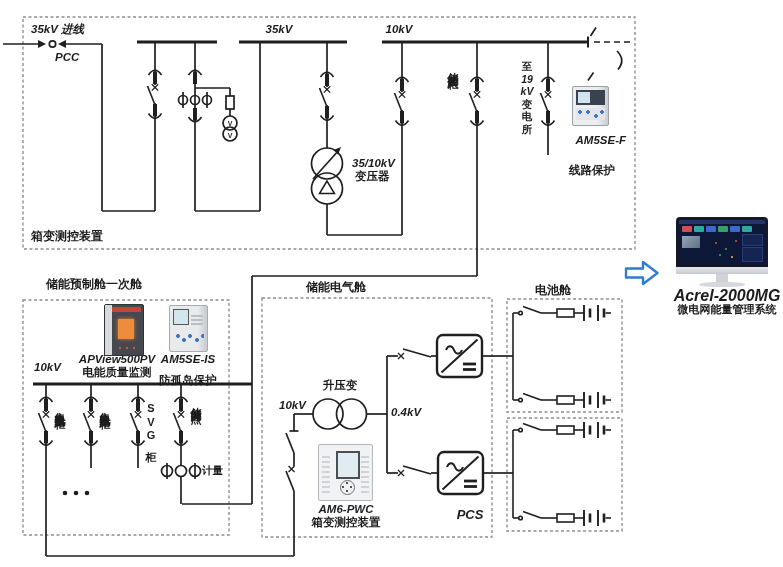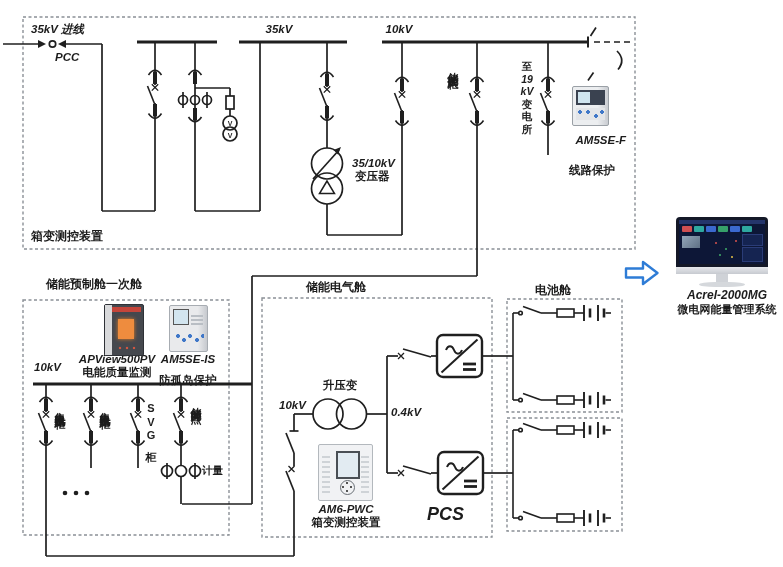--- a/index.html
+++ b/index.html
@@ -311,25 +311,25 @@
 <div class="lbl vert" style="left:144px;top:402px;">SVG柜</div>
 <div class="lbl vert" style="left:189px;top:398px;">储能并网点</div>
 <div class="lbl" style="left:202px;top:464px;font-size:10.5px;">计量</div>
 
 <div class="lbl title" style="left:306px;top:281px;">储能电气舱</div>
 <div class="lbl it" style="left:279px;top:399px;">10kV</div>
 <div class="lbl ctr" style="left:316px;top:379px;width:48px;">升压变</div>
 <div class="lbl it" style="left:391px;top:406px;">0.4kV</div>
 <div class="lbl it ctr" style="left:308px;top:503px;width:76px;">AM6-PWC</div>
 <div class="lbl ctr" style="left:306px;top:516px;width:80px;">箱变测控装置</div>
-<div class="lbl it ctr" style="left:427px;top:508px;width:34px;font-size:18px;">PCS</div>
+<div class="lbl it ctr" style="left:453px;top:508px;width:34px;font-size:13px;">PCS</div>
 
 <div class="lbl title" style="left:535px;top:284px;">电池舱</div>
 
-<div class="lbl it ctr" style="left:670px;top:289px;width:114px;font-size:12px;">Acrel-2000MG</div>
+<div class="lbl it ctr" style="left:670px;top:289px;width:114px;font-size:16px;">Acrel-2000MG</div>
 <div class="lbl ctr" style="left:666px;top:303px;width:122px;font-size:11px;">微电网能量管理系统</div>
 
 <div class="dev relayF" style="left:572px;top:86px;">
   <div class="scr">
         <div class="lcd"></div>
       </div>
   <div class="keys"></div>
 </div>
 
 <div class="dev apview" style="left:104px;top:304px;">

